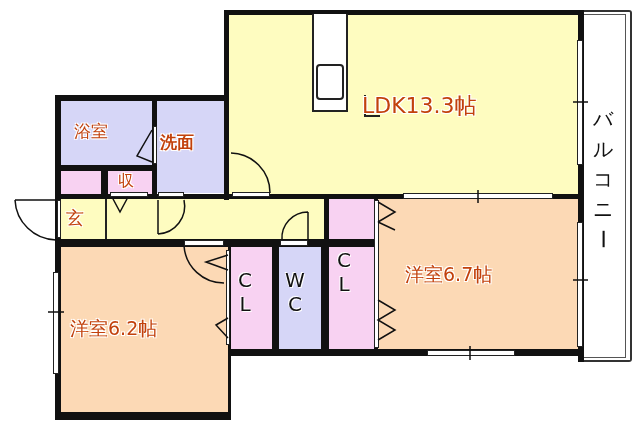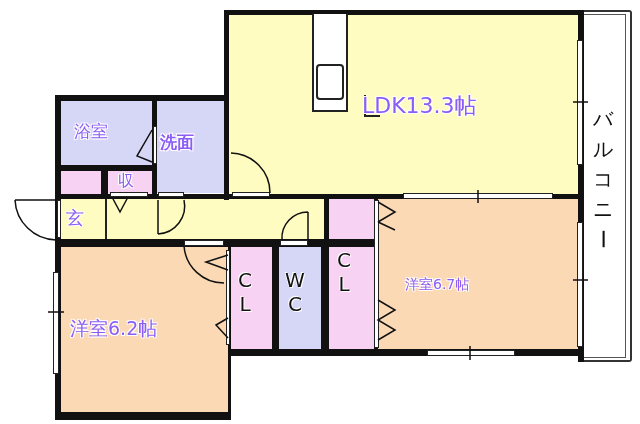--- a/index.html
+++ b/index.html
@@ -1,21 +1,21 @@
 <!DOCTYPE html>
 <html><head>
 <meta charset="utf-8">
 <style>
   html,body{margin:0;padding:0;background:#ffffff;}
   body{width:640px;height:424px;position:relative;overflow:hidden;font-family:"DejaVu Sans",sans-serif;}
   .abs{position:absolute;box-sizing:border-box;}
   .room{position:absolute;box-sizing:border-box;}
   .wall{position:absolute;background:#111;}
   .win{position:absolute;background:#fff;border:1.5px solid #222;box-sizing:border-box;}
-  .lbl{position:absolute;color:#8b5cf6;white-space:nowrap;text-shadow:1px 1px 0 #fff,-1px -1px 0 #fff,1px -1px 0 #fff,-1px 1px 0 #fff;}
+  .lbl{position:absolute;color:#c2410c;white-space:nowrap;text-shadow:1px 1px 0 #fff,-1px -1px 0 #fff,1px -1px 0 #fff,-1px 1px 0 #fff;}
   .vlbl{position:absolute;color:#111;display:flex;flex-direction:column;align-items:center;text-shadow:1px 1px 0 #fff,-1px -1px 0 #fff;}
   svg{position:absolute;left:0;top:0;}
 </style>
 </head>
 <body>
 
 <div class="room" style="left:228px;top:14px;width:352px;height:182px;background:#fefcc0;"></div>
 <div class="room" style="left:61px;top:101px;width:92px;height:64px;background:#d6d6f7;"></div>
 <div class="room" style="left:157px;top:101px;width:67px;height:92px;background:#d6d6f7;"></div>
 <div class="room" style="left:61px;top:171px;width:40px;height:24px;background:#f8d2f2;"></div>
@@ -95,21 +95,21 @@
     <path d="M573 102 L588 102 M573 280 L588 280 M478 190 L478 203 M470 346 L470 360 M48 312 L64 312"></path>
   </g>
 </svg>
 
 <div class="lbl" style="left:362px;top:91px;font-size:22px;">LDK13.3帖</div>
 <div class="lbl" style="left:74px;top:120px;font-size:17px;">浴室</div>
 <div class="lbl" style="left:160px;top:131px;font-size:17px;font-weight:bold;">洗面</div>
 <div class="lbl" style="left:118px;top:171px;font-size:16px;">収</div>
 <div class="lbl" style="left:66px;top:206px;font-size:18px;">玄</div>
 <div class="lbl" style="left:70px;top:316px;font-size:19px;text-align:center;">洋室6.2帖</div>
-<div class="lbl" style="left:405px;top:276px;font-size:14px;">洋室6.7帖</div>
+<div class="lbl" style="left:405px;top:262px;font-size:19px;">洋室6.7帖</div>
 
 <div class="vlbl" style="left:238px;top:268px;font-size:20px;line-height:24px;">
   <span>C</span>
   <span>L</span>
 </div>
 <div class="vlbl" style="left:285px;top:268px;font-size:20px;line-height:24px;">
   <span>W</span>
   <span>C</span>
 </div>
 <div class="vlbl" style="left:337px;top:248px;font-size:20px;line-height:24px;">

